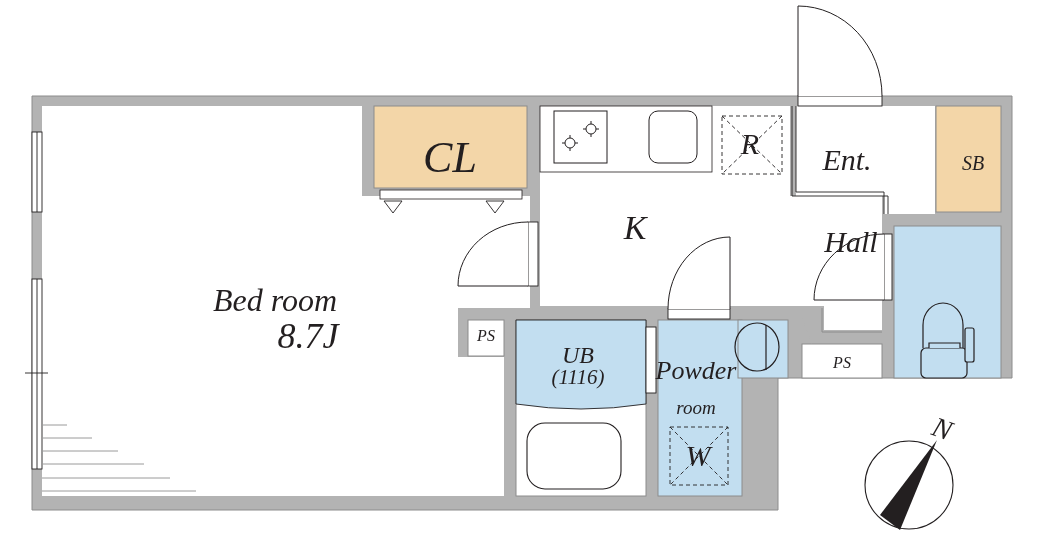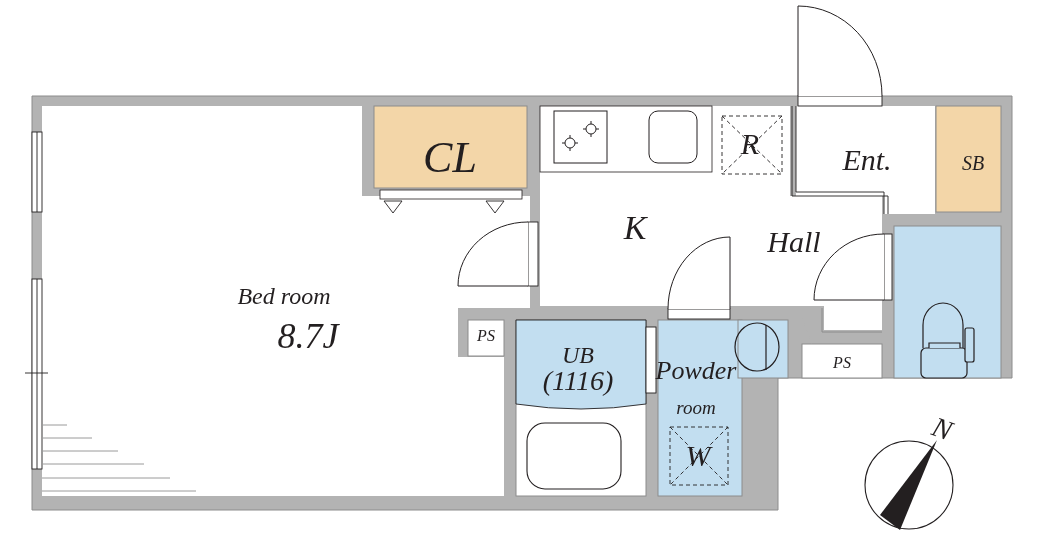--- a/index.html
+++ b/index.html
@@ -98,28 +98,28 @@
   <g stroke="#9a9a9a" stroke-width="1">
     <path d="M42,425 H67 M42,438 H92 M42,451 H118 M42,464 H144 M42,478 H170 M42,491 H196"></path>
   </g>
 
   <g>
     <circle cx="909" cy="485" r="44" fill="#fff" stroke="#231f20" stroke-width="1.1"></circle>
     <path d="M937,440 L880,515 L900,530 Z" fill="#231f20"></path>
   </g>
 </svg>
 
-<div class="lbl c" style="left:275px;top:284px;font-size:24px;margin-left:9px;">Bed room</div>
+<div class="lbl c" style="left:275px;top:284px;font-size:32px;">Bed room</div>
 <div class="lbl c" style="left:276px;top:318px;font-size:36px;margin-left:32px;">8.7J</div>
 <div class="lbl c" style="left:450px;top:136px;font-size:44px;">CL</div>
 <div class="lbl c" style="left:635px;top:211px;font-size:34px;">K</div>
 <div class="lbl c" style="left:750px;top:129px;font-size:30px;">R</div>
-<div class="lbl c" style="left:847px;top:145px;font-size:30px;margin-left:20px;">Ent.</div>
+<div class="lbl c" style="left:847px;top:145px;font-size:30px;">Ent.</div>
 <div class="lbl c" style="left:973px;top:153px;font-size:20px;text-align:right;">SB</div>
-<div class="lbl c" style="left:794px;top:227px;font-size:30px;">Hall</div>
+<div class="lbl c" style="left:851px;top:227px;font-size:30px;">Hall</div>
 <div class="lbl c" style="left:578px;top:343px;font-size:24px;">UB</div>
-<div class="lbl c" style="left:578px;top:367px;font-size:28px;">(1116)</div>
+<div class="lbl c" style="left:578px;top:367px;font-size:21px;">(1116)</div>
 <div class="lbl c" style="left:696px;top:358px;font-size:26px;">Powder</div>
 <div class="lbl c" style="left:696px;top:398px;font-size:19px;">room</div>
 <div class="lbl c" style="left:698px;top:441px;font-size:30px;">W</div>
 <div class="lbl c" style="left:486px;top:328px;font-size:16px;">PS</div>
 <div class="lbl c" style="left:842px;top:355px;font-size:16px;">PS</div>
 <div class="lbl c" style="left:942px;top:415px;font-size:28px;transform:translate(-50%,0) rotate(20deg);">N</div>
 
 </body></html>

